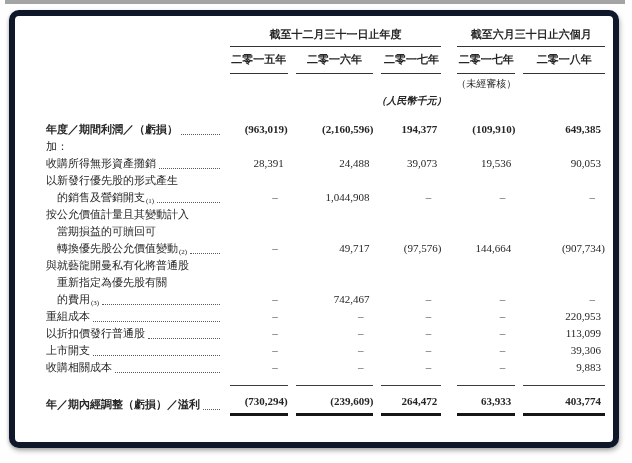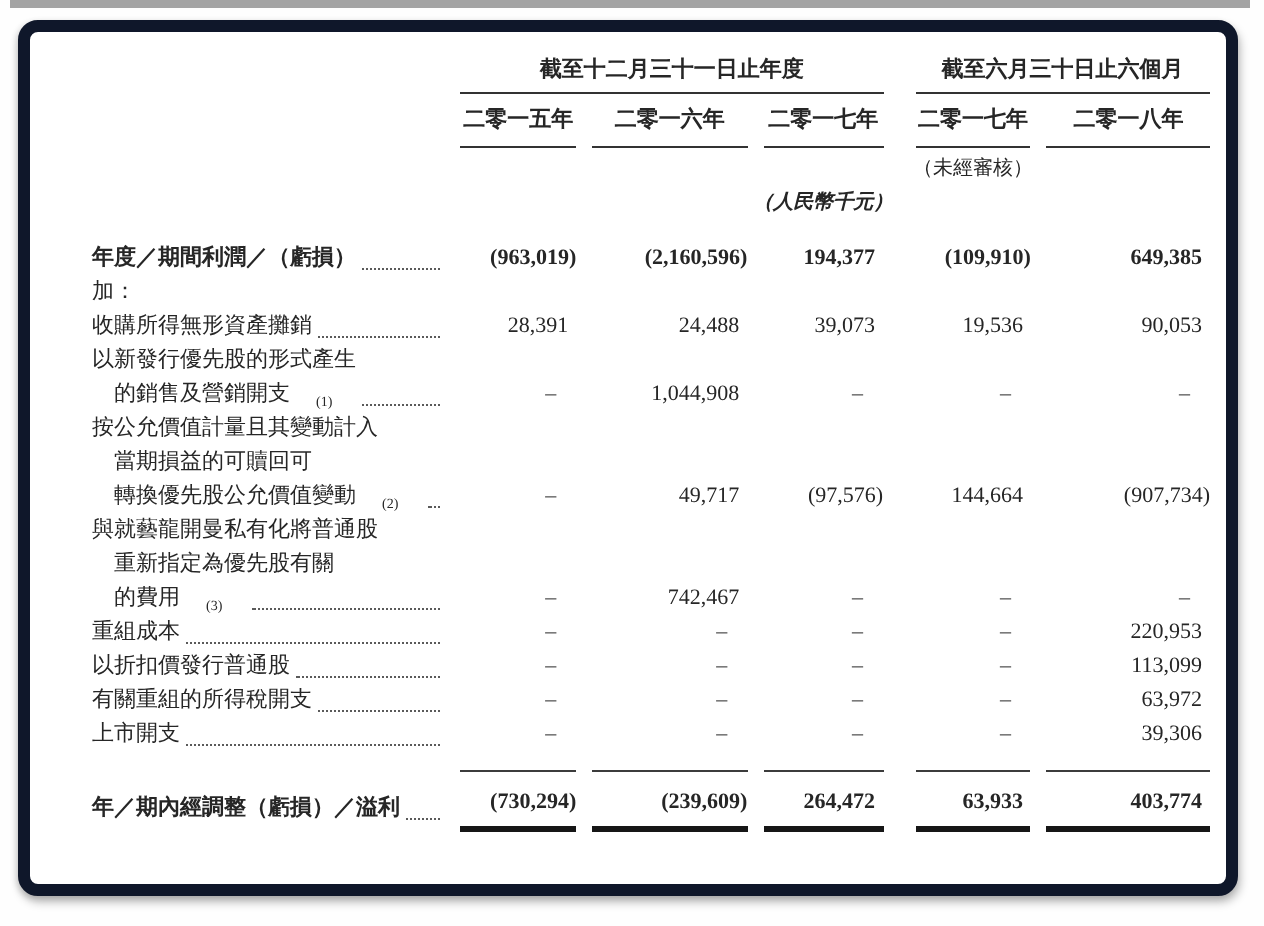--- a/index.html
+++ b/index.html
@@ -33,21 +33,21 @@
     font-weight:bold; font-size:11px; text-align:center; white-space:nowrap;
     border-bottom:1.5px solid #333; padding:5px 0 6px 0;
   }
   .note-unaudited { font-size:10px; text-align:center; padding-top:3px; }
   .note-unaudited > div { margin:0 -12px; white-space:nowrap; }
   .note-unit { font-size:10px; font-style:italic; text-align:center;font-weight:bold; }
   .note-unit > div { margin:0 -16px; white-space:nowrap; }
   tr.unit-row td { padding:3px 0 13px 0; }
   tbody td { vertical-align:bottom; font-size:11px; line-height:17px; }
   .lbl-line { white-space:nowrap; }
-  .lbl-line.cont { padding-left:11px;gap:12px; }
+  .lbl-line.cont { padding-left:11px; }
   .lbl-flex { display:flex; align-items:flex-end;text-align:center; }
   .dots { flex:1 1 auto; min-width:6px; border-bottom:1.4px dotted #5a5a5a; margin:0 2px 3px 3px; }
   td.val { text-align:right; padding-right:4px; white-space:nowrap; }
   td.b, td.b .lbl-line { font-weight:bold; }
   span.neg { margin-right:-4px; }
   span.dash { margin-right:6px; color:#3a3a3a; }
   tr.rule-row td.rl { border-bottom:1px solid #3c3c3c; height:9px; }
   tr.total-row td { padding-top:7px; padding-bottom:3px; }
   tr.total-row td.val { border-bottom:3px solid #161616; }
   sup.fn { font-size:7px; line-height:1; position:relative; top:-1px; margin-left:1px; }
@@ -223,44 +223,44 @@
           <td class="val"><span class="dash">–</span></td>
           <td class="val"><span class="dash">–</span></td>
           <td class="val"><span class="dash">–</span></td>
           <td></td>
           <td class="val"><span class="dash">–</span></td>
           <td class="val"><span>113,099</span></td>
         </tr>
         <tr>
           <td>
             <div class="lbl-line lbl-flex">
-              <span>有關重組的所得稅開支</span>
-              <span class="dots"></span>
-            </div>
-          </td>
-          <td class="val"><span class="dash">–</span></td>
-          <td class="val"><span class="dash">–</span></td>
-          <td class="val"><span class="dash">–</span></td>
-          <td></td>
-          <td class="val"><span class="dash">–</span></td>
-          <td class="val"><span>63,972</span></td>
-        </tr>
-        <tr>
-          <td>
-            <div class="lbl-line lbl-flex">
               <span>上市開支</span>
               <span class="dots"></span>
             </div>
           </td>
           <td class="val"><span class="dash">–</span></td>
           <td class="val"><span class="dash">–</span></td>
           <td class="val"><span class="dash">–</span></td>
           <td></td>
           <td class="val"><span class="dash">–</span></td>
           <td class="val"><span>39,306</span></td>
+        </tr>
+        <tr>
+          <td>
+            <div class="lbl-line lbl-flex">
+              <span>收購相關成本</span>
+              <span class="dots"></span>
+            </div>
+          </td>
+          <td class="val"><span class="dash">–</span></td>
+          <td class="val"><span class="dash">–</span></td>
+          <td class="val"><span class="dash">–</span></td>
+          <td></td>
+          <td class="val"><span class="dash">–</span></td>
+          <td class="val"><span>9,883</span></td>
         </tr>
         <tr class="rule-row">
           <td></td>
           <td class="rl"></td>
           <td class="rl"></td>
           <td class="rl"></td>
           <td></td>
           <td class="rl"></td>
           <td class="rl"></td>
         </tr>

